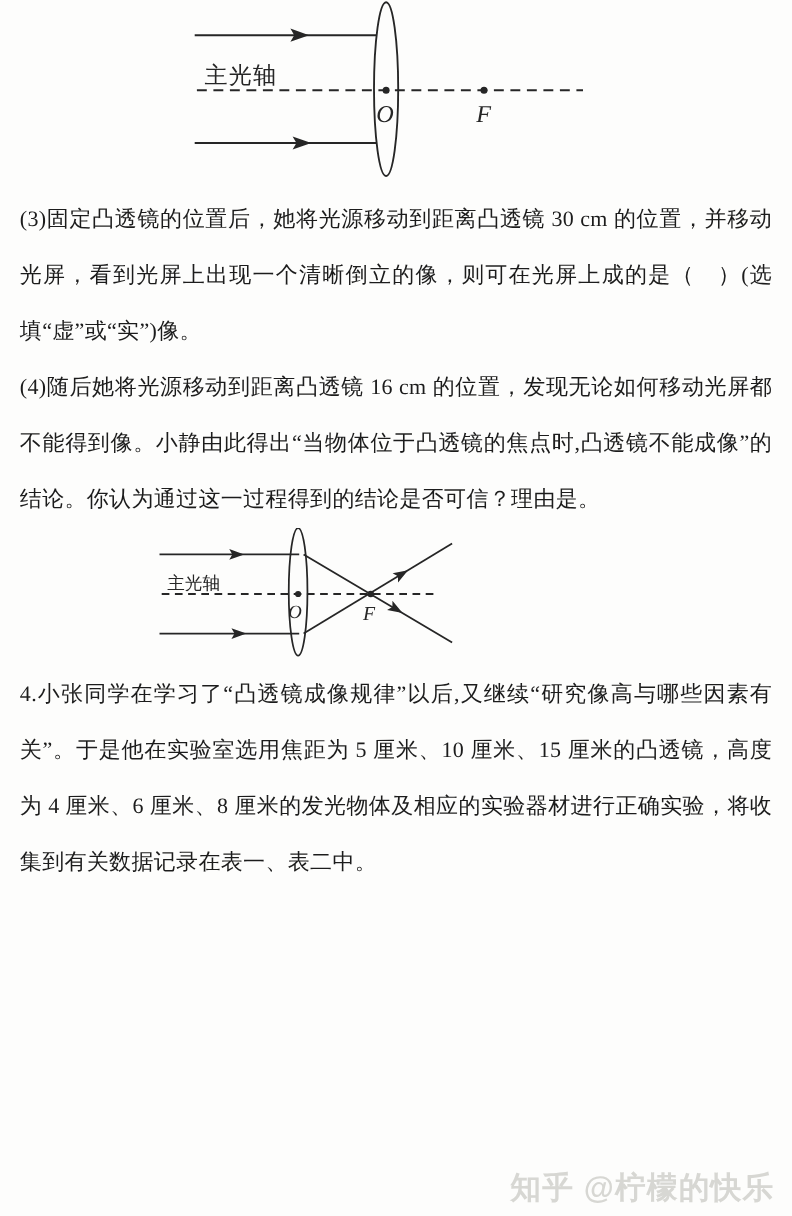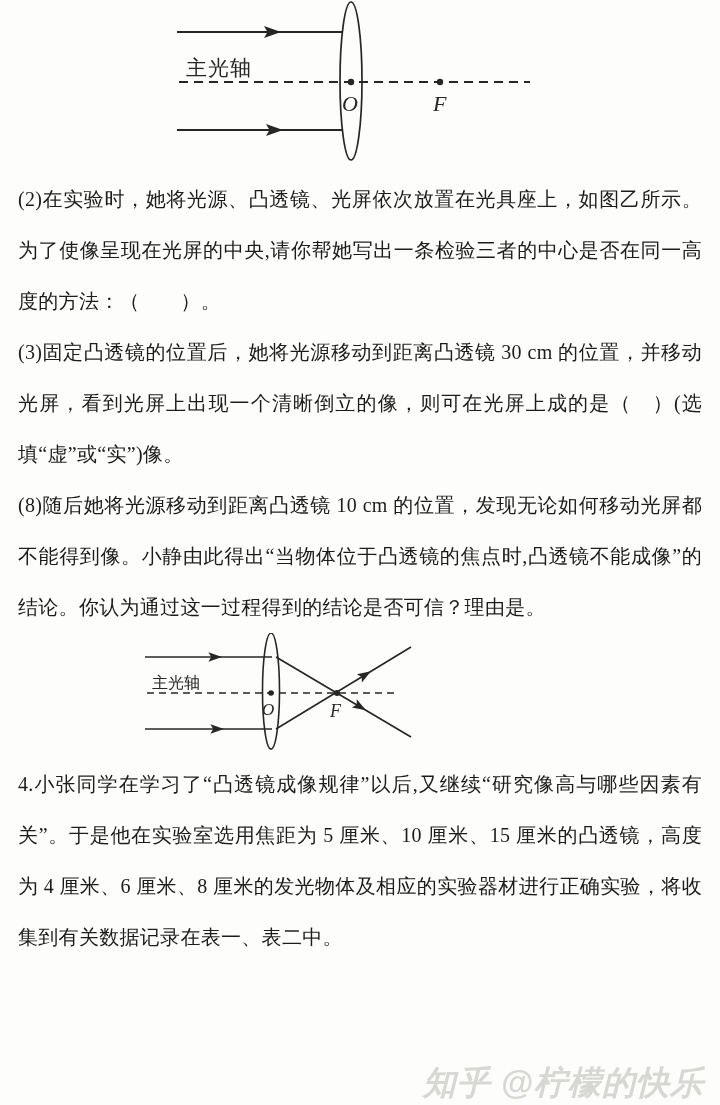--- a/index.html
+++ b/index.html
@@ -44,27 +44,26 @@
   .diagram-fill { fill: #262626; stroke: none; }
   .diagram-text {
     fill: #262626;
     font-family: "Liberation Serif", "DejaVu Serif", serif;
   }
   .diagram-text.it { font-style: italic; }
   .watermark {
     position: absolute;
     top: 1061px;
     right: 16px;
-    font-size: 33px;
+    font-size: 28px;
     font-weight: 700;
     letter-spacing: 1px;
     color: #d7d7d3;
     font-family: "Liberation Sans", "DejaVu Sans", sans-serif;
     white-space: nowrap;
-    font-style: italic;
   }
 </style>
 </head>
 <body>
 
 <svg class="diag-q" viewBox="0 0 720 174" aria-hidden="true">
   <line class="diagram-stroke" stroke-width="1.9" x1="177" y1="32" x2="342" y2="32"></line>
   <polygon class="diagram-fill" points="0,0 -17,-6 -13.5,0 -17,6" transform="translate(281,32)"></polygon>
 
   <line class="diagram-stroke" stroke-width="1.9" x1="177" y1="130" x2="342" y2="130"></line>
@@ -75,23 +74,22 @@
   <ellipse class="diagram-stroke" stroke-width="1.7" cx="351" cy="81" rx="11" ry="79" fill="#fdfdfc"></ellipse>
   <circle class="diagram-fill" cx="351" cy="82" r="3.2"></circle>
   <circle class="diagram-fill" cx="440" cy="82" r="3.2"></circle>
 
   <text class="diagram-text" x="186" y="75" font-size="21" letter-spacing="1">主光轴</text>
   <text class="diagram-text it" x="342" y="111" font-size="22">O</text>
   <text class="diagram-text it" x="433" y="111" font-size="22">F</text>
 </svg>
 
 <div class="textflow">
-  <p>(2)在实验时，她将光源、凸透镜、光屏依次放置在光具座上，如图乙所示。为了使像呈现在光屏的中央,请你帮她写出一条检验三者的中心是否在同一高度的方法：（　　）。</p>
   <p>(3)固定凸透镜的位置后，她将光源移动到距离凸透镜 30 cm 的位置，并移动光屏，看到光屏上出现一个清晰倒立的像，则可在光屏上成的是（　）(选填“虚”或“实”)像。</p>
-  <p>(8)随后她将光源移动到距离凸透镜 10 cm 的位置，发现无论如何移动光屏都不能得到像。小静由此得出“当物体位于凸透镜的焦点时,凸透镜不能成像”的结论。你认为通过这一过程得到的结论是否可信？理由是。</p>
+  <p>(4)随后她将光源移动到距离凸透镜 16 cm 的位置，发现无论如何移动光屏都不能得到像。小静由此得出“当物体位于凸透镜的焦点时,凸透镜不能成像”的结论。你认为通过这一过程得到的结论是否可信？理由是。</p>
 
 
   <svg class="diag-a" viewBox="18 0 684 126" aria-hidden="true">
     <line class="diagram-stroke" stroke-width="1.7" x1="145" y1="24" x2="272" y2="24"></line>
     <polygon class="diagram-fill" points="0,0 -17,-6 -13.5,0 -17,6" transform="translate(222,24) scale(0.8)"></polygon>
 
     <line class="diagram-stroke" stroke-width="1.7" x1="145" y1="96" x2="272" y2="96"></line>
     <polygon class="diagram-fill" points="0,0 -17,-6 -13.5,0 -17,6" transform="translate(224,96) scale(0.8)"></polygon>
 
     <line class="diagram-stroke" stroke-width="1.6" stroke-dasharray="7 5" x1="147" y1="60" x2="398" y2="60"></line>

